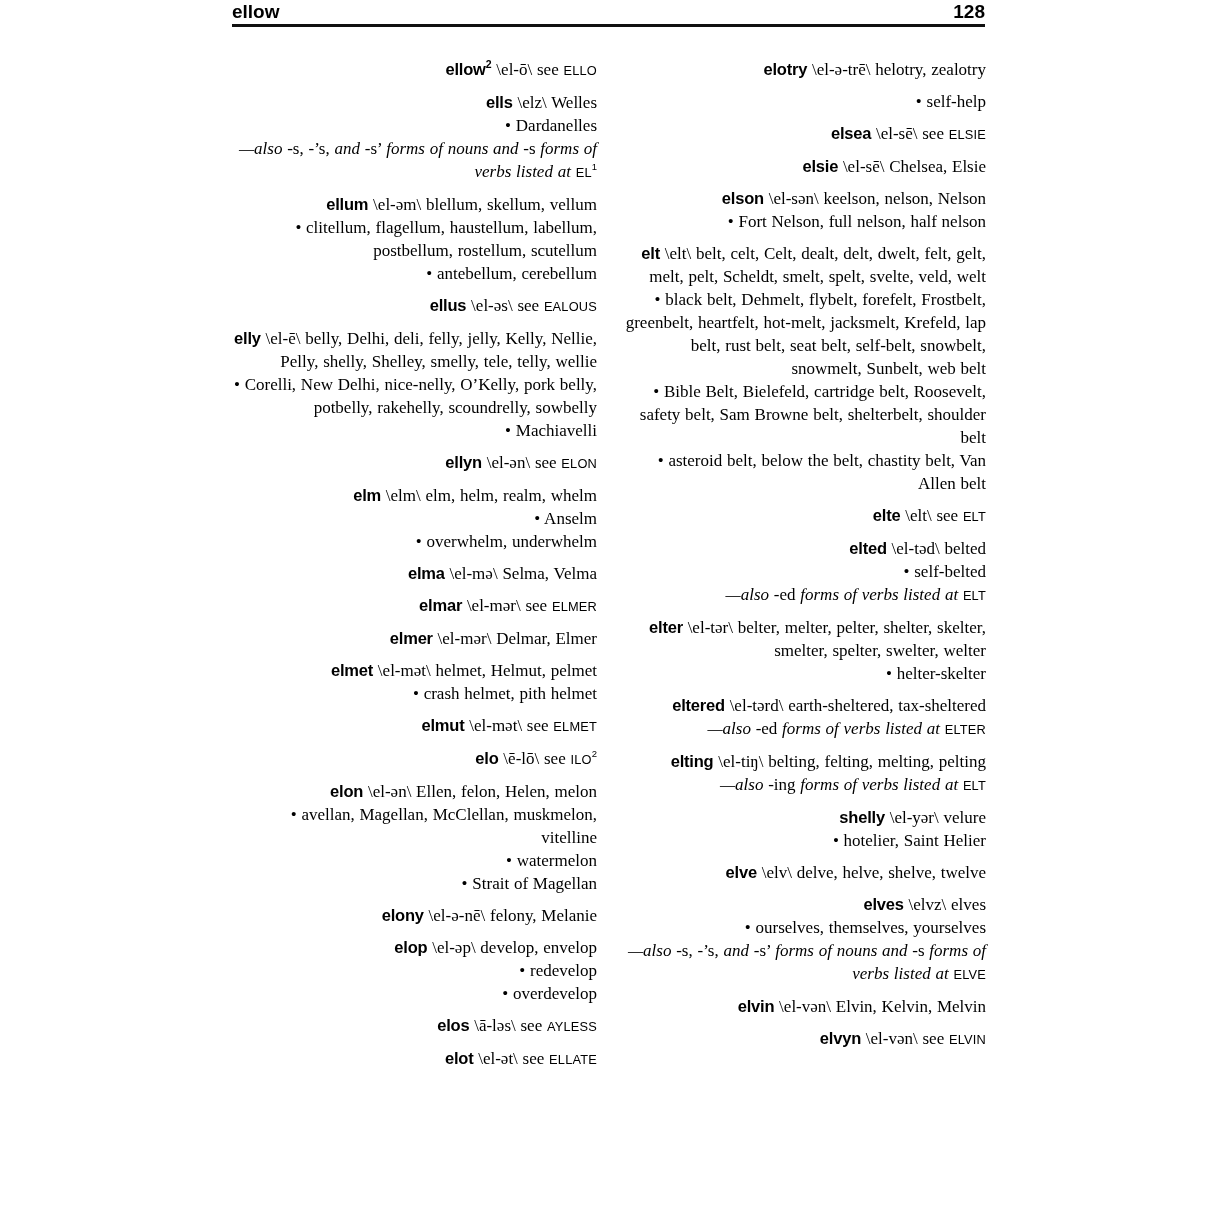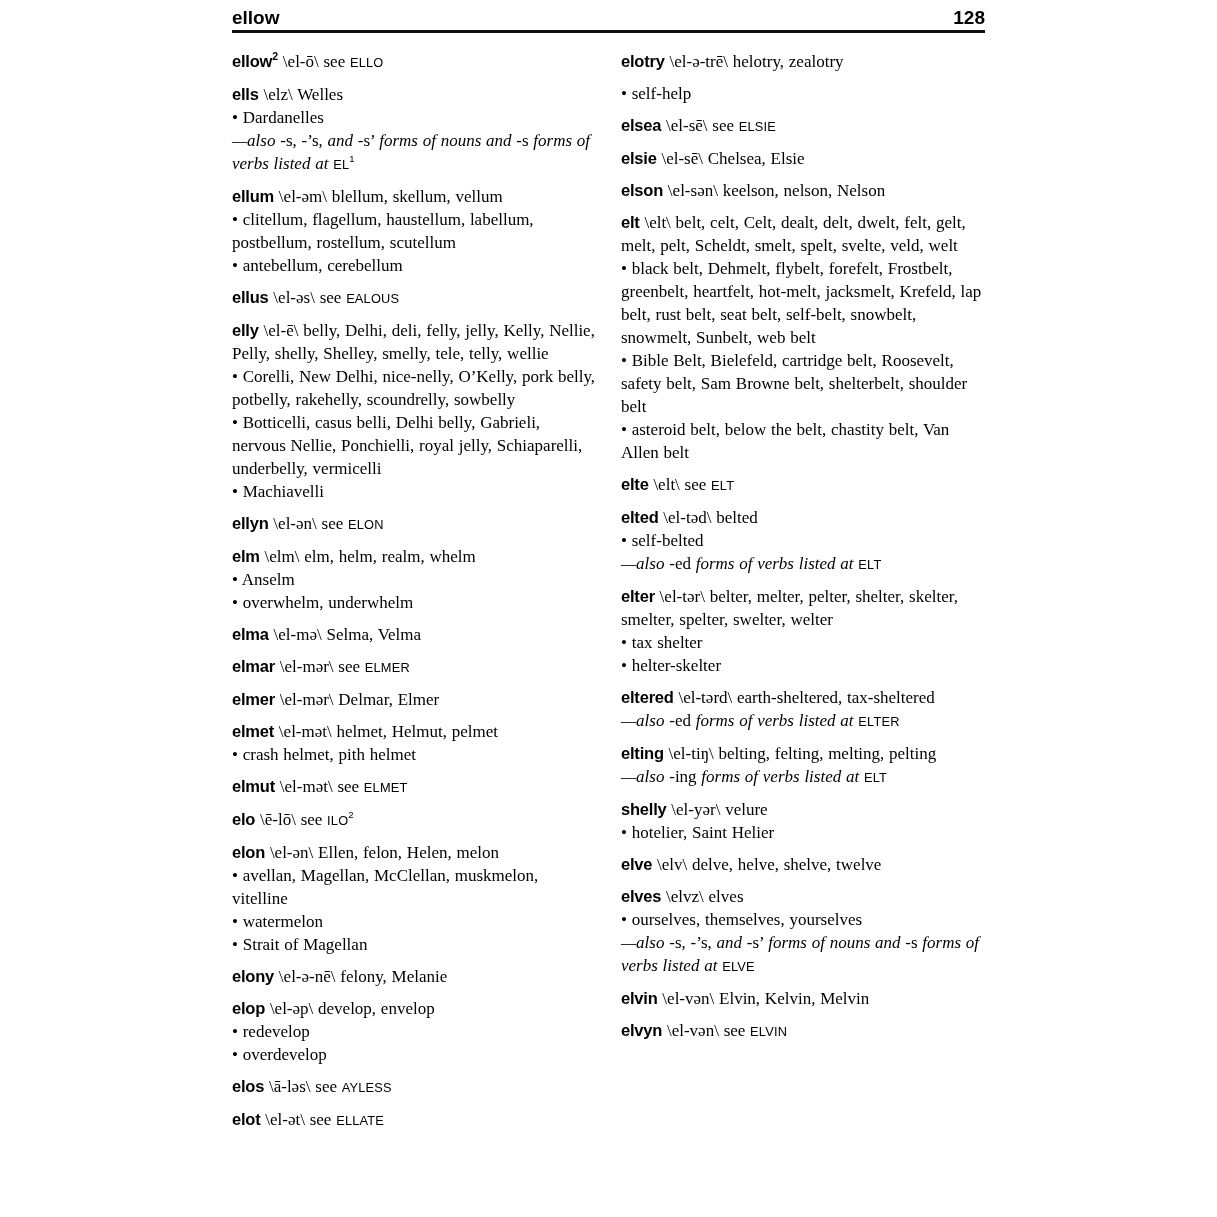--- a/index.html
+++ b/index.html
@@ -10,40 +10,41 @@
   }
   body {
     width: 1217px;
     height: 1217px;
     overflow: hidden;
     font-family: "Liberation Serif", serif;
   }
   .page {
     width: 753px;
     margin: 0 auto;
-    padding-top: 8px;
+    padding-top: 2px;
   }
   .page-header {
     display: flex;
     justify-content: space-between;
     align-items: baseline;
     font-family: "Liberation Sans", sans-serif;
     font-weight: 700;
     font-size: 19px;
     line-height: 19px;
     padding-bottom: 3px;
   }
   .rule {
     height: 2.5px;
     background: #101010;
   }
   .cols {
     display: flex;
     gap: 24px;
-    margin-top: 17px;
+    margin-top: 31px;
+    text-align: right;
   }
   .col {
     width: 365px;
     flex: 0 0 365px;
   }
   .entry {
     margin: 0 0 9px 0;
   }
   .line {
     margin: 0;
@@ -103,21 +104,20 @@
           <p class="line"><span class="hw">ellum</span><span class="pr"> \el-əm\ </span><span class="rn-r">blellum, skellum, vellum</span></p>
           <p class="line"><span class="bullet">•  </span><span class="rn-r">clitellum, flagellum, haustellum, labellum, postbellum, rostellum, scutellum</span></p>
           <p class="line"><span class="bullet">•  </span><span class="rn-r">antebellum, cerebellum</span></p>
         </div>
         <div class="entry">
           <p class="line"><span class="hw">ellus</span><span class="pr"> \el-əs\ </span><span class="rn-r">see </span><span class="rn-sc">EALOUS</span></p>
         </div>
         <div class="entry">
           <p class="line"><span class="hw">elly</span><span class="pr"> \el-ē\ </span><span class="rn-r">belly, Delhi, deli, felly, jelly, Kelly, Nellie, Pelly, shelly, Shelley, smelly, tele, telly, wellie</span></p>
           <p class="line"><span class="bullet">•  </span><span class="rn-r">Corelli, New Delhi, nice-nelly, O’Kelly, pork belly, potbelly, rakehelly, scoundrelly, sowbelly</span></p>
-          <p class="line"><span class="bullet">•  </span><span class="rn-r">Botticelli, casus belli, Delhi belly, Gabrieli, nervous Nellie, Ponchielli, royal jelly, Schiaparelli, underbelly, vermicelli</span></p>
           <p class="line"><span class="bullet">•  </span><span class="rn-r">Machiavelli</span></p>
         </div>
         <div class="entry">
           <p class="line"><span class="hw">ellyn</span><span class="pr"> \el-ən\ </span><span class="rn-r">see </span><span class="rn-sc">ELON</span></p>
         </div>
         <div class="entry">
           <p class="line"><span class="hw">elm</span><span class="pr"> \elm\ </span><span class="rn-r">elm, helm, realm, whelm</span></p>
           <p class="line"><span class="bullet">•  </span><span class="rn-r">Anselm</span></p>
           <p class="line"><span class="bullet">•  </span><span class="rn-r">overwhelm, underwhelm</span></p>
         </div>
@@ -169,38 +169,38 @@
           <p class="line"><span class="bullet">•  </span><span class="rn-r">self-help</span></p>
         </div>
         <div class="entry">
           <p class="line"><span class="hw">elsea</span><span class="pr"> \el-sē\ </span><span class="rn-r">see </span><span class="rn-sc">ELSIE</span></p>
         </div>
         <div class="entry">
           <p class="line"><span class="hw">elsie</span><span class="pr"> \el-sē\ </span><span class="rn-r">Chelsea, Elsie</span></p>
         </div>
         <div class="entry">
           <p class="line"><span class="hw">elson</span><span class="pr"> \el-sən\ </span><span class="rn-r">keelson, nelson, Nelson</span></p>
+          <p class="line"><span class="bullet">•  </span><span class="rn-r">Fort Nelson, full nelson, half nelson</span></p>
         </div>
         <div class="entry">
           <p class="line"><span class="hw">elt</span><span class="pr"> \elt\ </span><span class="rn-r">belt, celt, Celt, dealt, delt, dwelt, felt, gelt, melt, pelt, Scheldt, smelt, spelt, svelte, veld, welt</span></p>
           <p class="line"><span class="bullet">•  </span><span class="rn-r">black belt, Dehmelt, flybelt, forefelt, Frostbelt, greenbelt, heartfelt, hot-melt, jacksmelt, Krefeld, lap belt, rust belt, seat belt, self-belt, snowbelt, snowmelt, Sunbelt, web belt</span></p>
           <p class="line"><span class="bullet">•  </span><span class="rn-r">Bible Belt, Bielefeld, cartridge belt, Roosevelt, safety belt, Sam Browne belt, shelterbelt, shoulder belt</span></p>
           <p class="line"><span class="bullet">•  </span><span class="rn-r">asteroid belt, below the belt, chastity belt, Van Allen belt</span></p>
         </div>
         <div class="entry">
           <p class="line"><span class="hw">elte</span><span class="pr"> \elt\ </span><span class="rn-r">see </span><span class="rn-sc">ELT</span></p>
         </div>
         <div class="entry">
           <p class="line"><span class="hw">elted</span><span class="pr"> \el-təd\ </span><span class="rn-r">belted</span></p>
           <p class="line"><span class="bullet">•  </span><span class="rn-r">self-belted</span></p>
           <p class="line also"><span class="rn-i">—also </span><span class="rn-r">-ed </span><span class="rn-i">forms of verbs listed at </span><span class="rn-sc">ELT</span></p>
         </div>
         <div class="entry">
           <p class="line"><span class="hw">elter</span><span class="pr"> \el-tər\ </span><span class="rn-r">belter, melter, pelter, shelter, skelter, smelter, spelter, swelter, welter</span></p>
-          <p class="line"><span class="bullet">•  </span><span class="rn-r">tax shelter</span></p>
           <p class="line"><span class="bullet">•  </span><span class="rn-r">helter-skelter</span></p>
         </div>
         <div class="entry">
           <p class="line"><span class="hw">eltered</span><span class="pr"> \el-tərd\ </span><span class="rn-r">earth-sheltered, tax-sheltered</span></p>
           <p class="line also"><span class="rn-i">—also </span><span class="rn-r">-ed </span><span class="rn-i">forms of verbs listed at </span><span class="rn-sc">ELTER</span></p>
         </div>
         <div class="entry">
           <p class="line"><span class="hw">elting</span><span class="pr"> \el-tiŋ\ </span><span class="rn-r">belting, felting, melting, pelting</span></p>
           <p class="line also"><span class="rn-i">—also </span><span class="rn-r">-ing </span><span class="rn-i">forms of verbs listed at </span><span class="rn-sc">ELT</span></p>
         </div>

